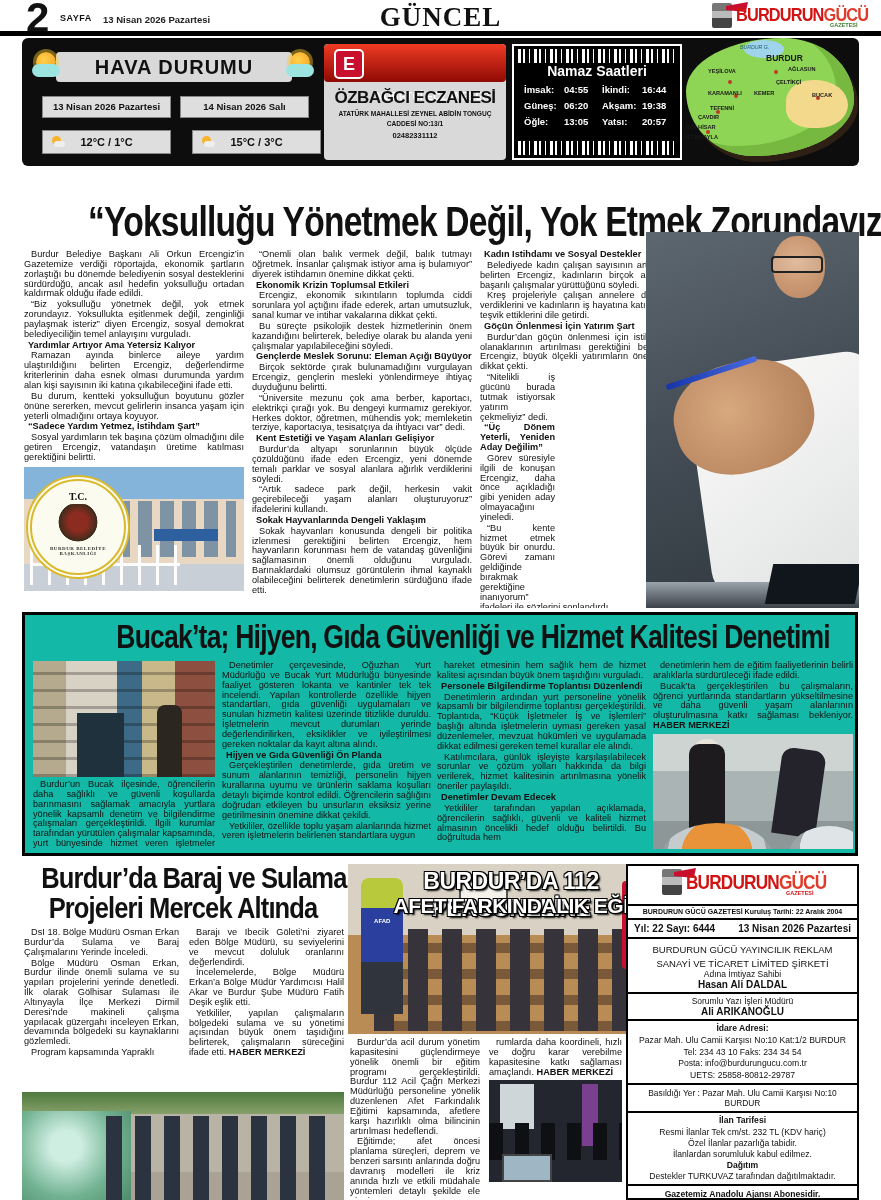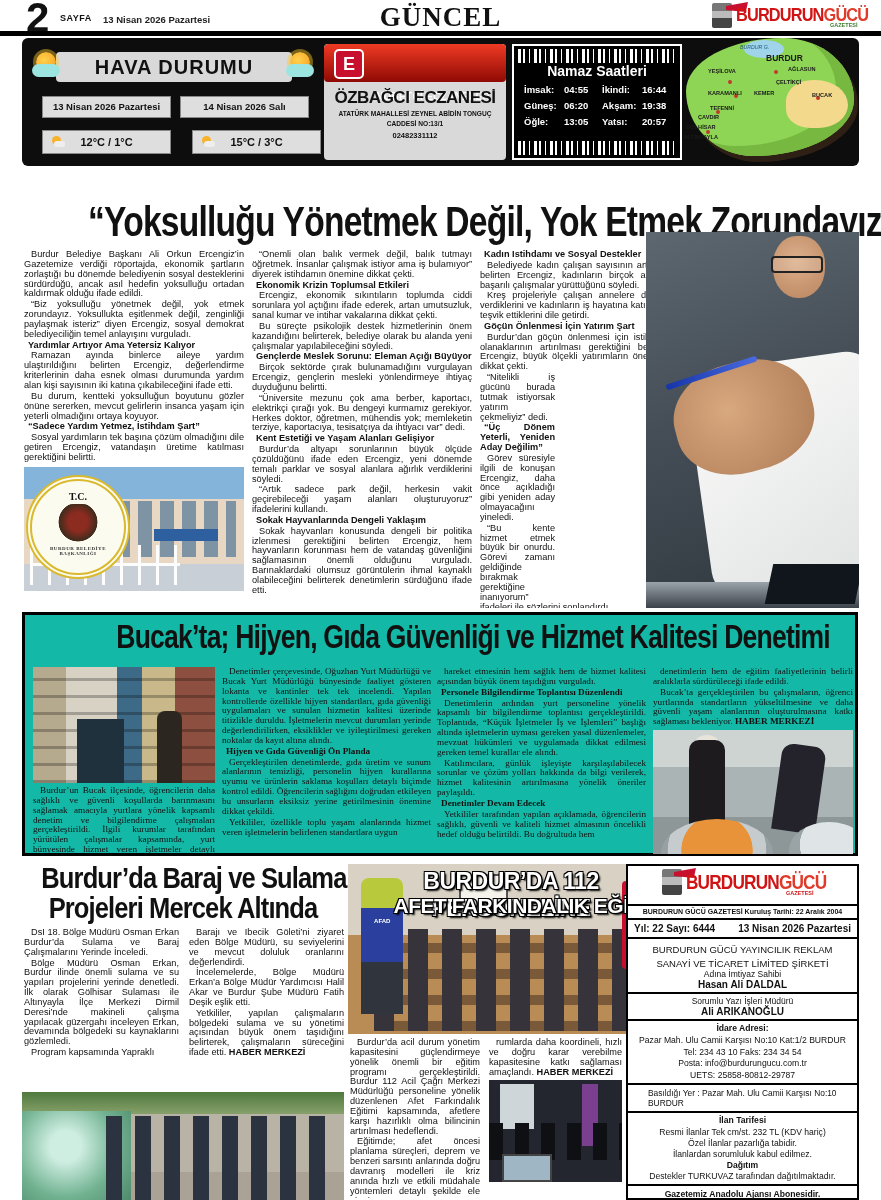--- a/index.html
+++ b/index.html
@@ -126,21 +126,21 @@
   .b-seal .tc{font-size:10px;font-weight:bold;margin-top:10px;font-family:"Liberation Serif",serif;}
   .b-seal .motif{width:46px;height:40px;margin:2px auto 0;border-radius:40%;
                  background:radial-gradient(circle at 50% 45%,#8c2b20 0 30%,#3f2c1c 60%,transparent 62%);}
   .b-seal .around{font-size:5px;font-weight:bold;letter-spacing:.5px;color:#333;margin-top:2px;
                   font-family:"Liberation Serif",serif;}
 
   
   .bucak{left:22px;top:612px;width:836px;height:244px;border:3px solid #000;box-sizing:border-box;background:#14b8a6;}
   .bttl{position:absolute;left:0;top:2px;width:830px;text-align:center;font-size:34px;font-weight:bold;
         letter-spacing:-1px;transform:scaleX(.78);white-space:nowrap;}
-  .bcol{position:absolute;top:52px;height:188px;overflow:hidden;font-family:Liberation Serif, serif;}
+  .bcol{position:absolute;top:46px;height:188px;overflow:hidden;}
   .bc1{left:8px;width:182px;}
   .bc2{left:197px;width:209px;}
   .bc3{left:412px;width:209px;}
   .bc4{left:628px;width:200px;}
   .ph-market{position:relative;width:100%;height:116px;margin-bottom:3px;overflow:hidden;
              background:linear-gradient(90deg,#b5a98e 0 18%,#d8d2c4 18% 46%,#3d6a86 46% 60%,#c9b98a 60% 78%,#8d4f3f 78%);}
   .mk-shelf{position:absolute;left:0;top:0;width:100%;height:100%;
             background:repeating-linear-gradient(0deg,rgba(0,0,0,.25) 0 3px,transparent 3px 17px);}
   .mk-fridge{position:absolute;left:24%;bottom:0;width:26%;height:55%;background:#20313e;}
   .mk-person{position:absolute;right:18%;bottom:0;width:14%;height:62%;border-radius:8px 8px 0 0;background:#2c2620;}
@@ -204,21 +204,21 @@
           transform:scaleX(.82);transform-origin:left;white-space:nowrap;}
   .ibrandsub{position:absolute;left:158px;top:24px;font-size:5.5px;font-weight:bold;color:#d11313;}
   .ifound{font-size:7px;font-weight:bold;padding-bottom:3px;}
   .iyear{display:flex;justify-content:space-between;font-size:10px;padding:3px 6px;}
   .iyear b{font-weight:bold;}
   .icomp{font-size:9.5px;line-height:1.18;padding-top:3px;}
   .ilbl{font-size:8.5px;}
   .ibold{font-size:10px;font-weight:bold;}
   .iaddr{font-size:8.6px;line-height:1.35;}
   .iaddr b{font-weight:bold;}
-  .iprint{font-size:8.4px;text-align:left;padding:3px 20px;}
+  .iprint{font-size:8.4px;text-align:center;padding:3px 20px;}
   .itar{font-size:8.6px;line-height:1.3;}
   .iaa{font-size:8.6px;font-weight:bold;padding:3px;}
 </style>
 </head>
 <body>
 
 <div class="page">
 
   <div class="abs pagenum">2</div>
   <div class="abs pagelbl">SAYFA</div>

